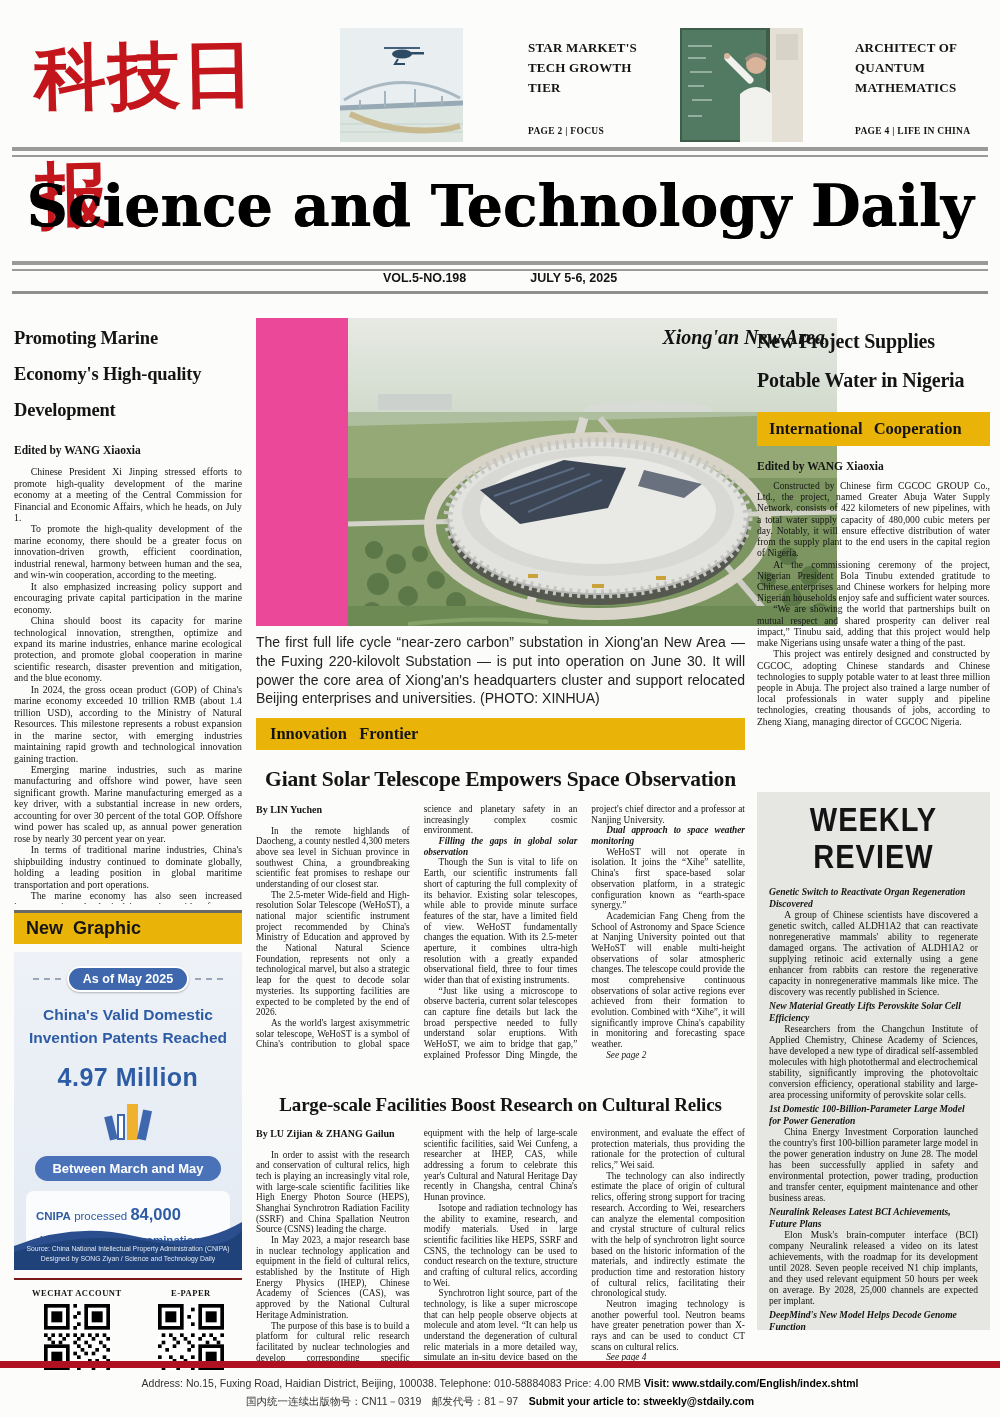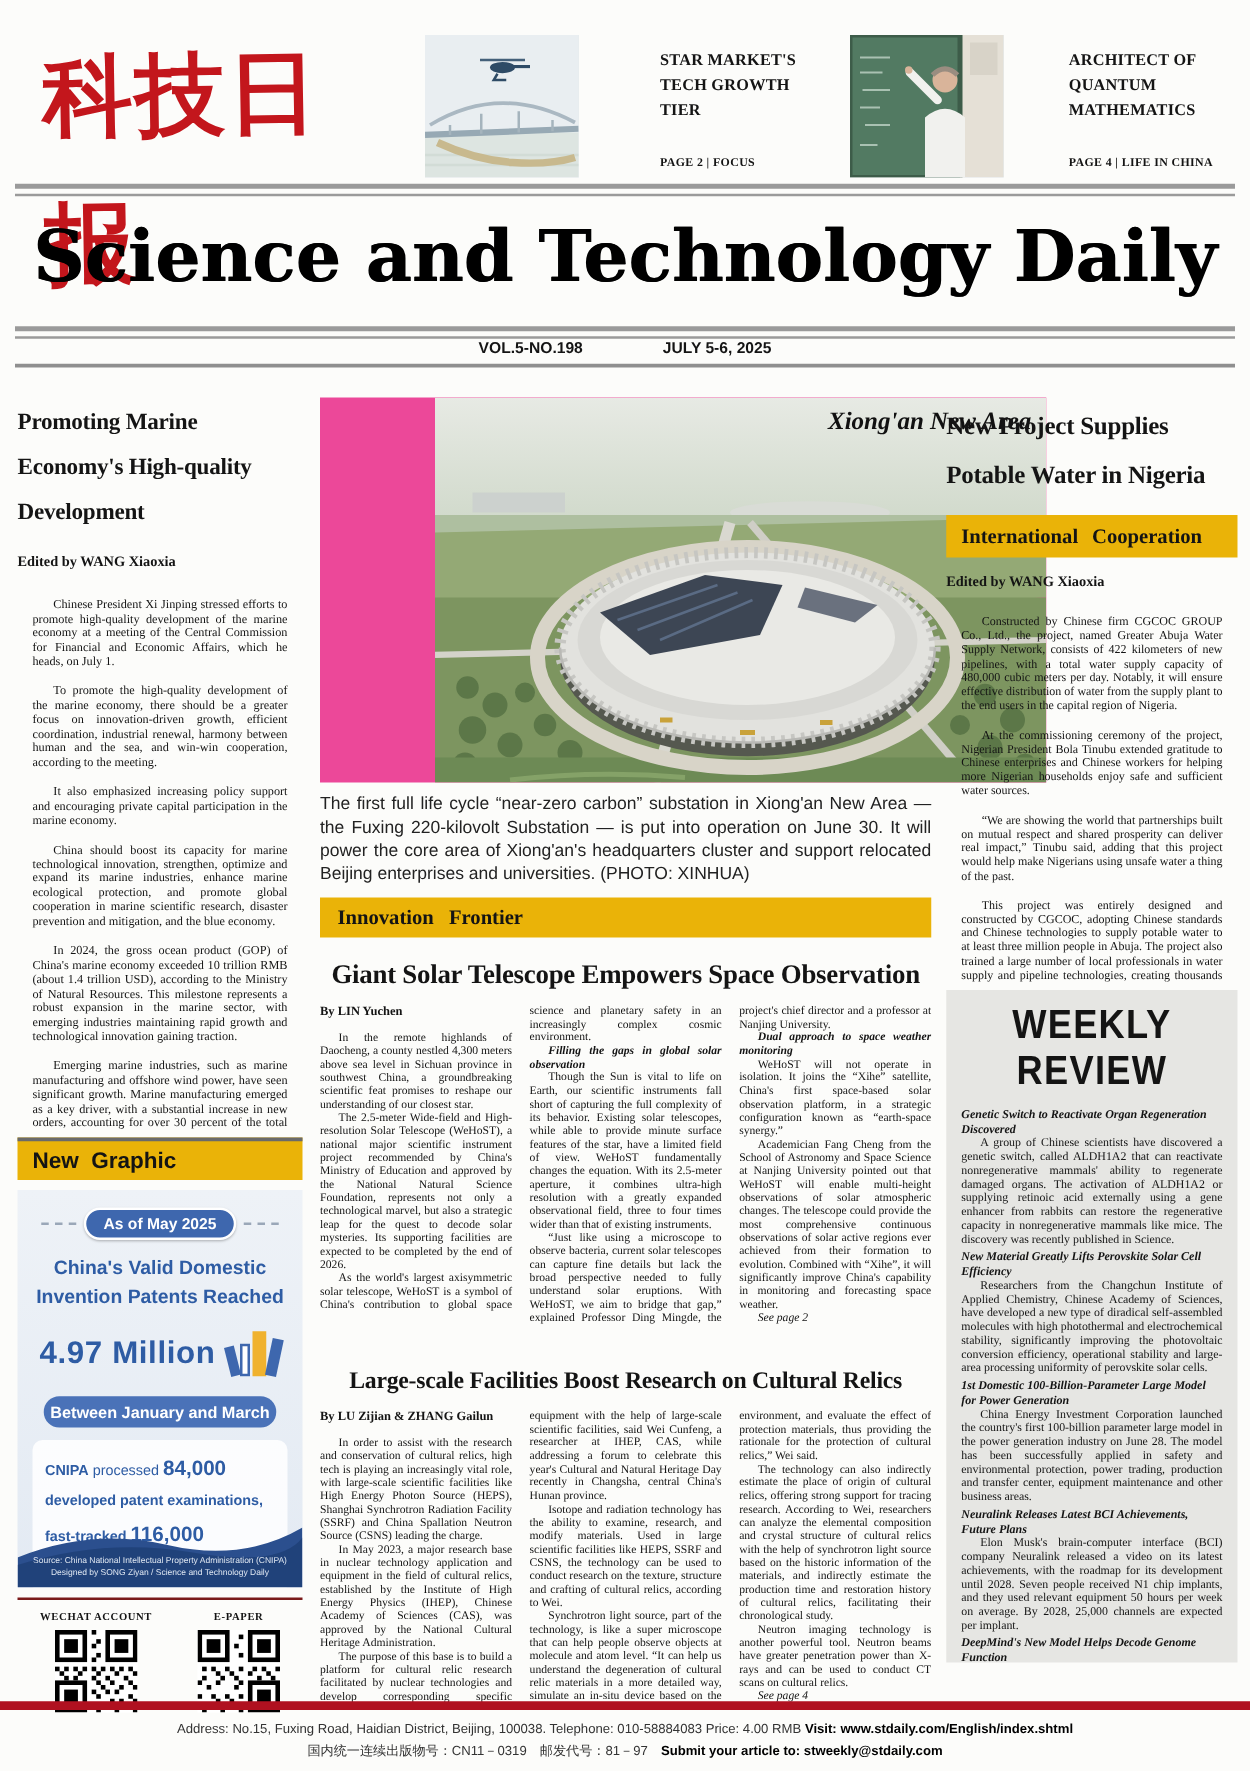--- a/index.html
+++ b/index.html
@@ -26,39 +26,39 @@
   .rule-single{position:absolute;left:12px;right:12px;top:291px;border-top:3px solid #8f8f8f;}
 
   
   .col-left{position:absolute;left:14px;top:300px;width:228px;}
   .col-center{position:absolute;left:256px;top:300px;width:489px;}
   .col-right{position:absolute;left:757px;top:300px;width:233px;}
 
   h1.head-l{margin:20px 0 0;font-size:18.5px;line-height:1.95;font-weight:bold;letter-spacing:-.2px;}
   .byline{margin-top:16px;font-weight:bold;font-size:11.5px;}
   .bodytext{margin-top:10px;font-size:9.8px;line-height:1.17;text-align:justify;}
-  .bodytext p{margin:12px;text-indent:1.7em;}
+  .bodytext p{margin:0;text-indent:1.7em;}
   .fixed-l{height:438px;overflow:hidden;}
   .fixed-r{height:306px;overflow:hidden;margin-top:8px;font-size:9.6px;}
 
   .section-bar{background:#eab308;font-weight:bold;padding:5px 12px;}
   .bar-newgraphic{margin-top:6px;border-top:3px solid #6a6a6a;font-family:"Liberation Sans",sans-serif;
                   font-size:18px;word-spacing:5px;}
   .bar-innov{margin-top:10px;font-size:16.5px;word-spacing:8px;padding:6px 14px;}
   .bar-intl{margin-top:12px;font-size:16.5px;word-spacing:7px;padding:7px 12px;}
 
   
   .graphic{position:relative;margin-top:8px;height:318px;background:linear-gradient(180deg,#eef2f7,#e3eaf3);
            overflow:hidden;font-family:"Liberation Sans",sans-serif;color:#2e5ca4;}
   .g-pillrow{display:flex;align-items:center;justify-content:center;margin-top:14px;gap:6px;}
   .g-dash{flex:0 0 28px;border-top:2px dashed #9aa7b8;}
   .g-pill{background:#3e67ae;color:#fff;font-weight:bold;font-size:12.5px;padding:4px 14px;border-radius:13px;
           border:2px solid #fff;box-shadow:0 1px 2px rgba(0,0,0,.25);white-space:nowrap;}
   .g-head{margin:12px 10px 0;text-align:center;font-weight:bold;font-size:15.5px;line-height:1.45;}
-  .g-numrow{display:flex;align-items:center;justify-content:center;gap:10px;margin-top:14px;}
+  .g-numrow{display:flex;align-items:center;justify-content:center;gap:10px;margin-top:14px;flex-direction:column;}
   .g-number{font-weight:bold;font-size:25px;letter-spacing:.5px;}
   .g-books{display:flex;align-items:flex-end;gap:2px;height:38px;}
   .g-books .b1{width:8px;height:24px;background:#3e67ae;transform:rotate(-14deg);}
   .g-books .b2{width:8px;height:26px;background:#fff;border:2px solid #3e67ae;box-sizing:border-box;}
   .g-books .b3{width:11px;height:36px;background:#f0b22e;}
   .g-books .b4{width:9px;height:30px;background:#3e67ae;transform:rotate(12deg);}
   .g-pill2{margin:16px auto 0;width:82%;background:#4a72b8;color:#fff;font-weight:bold;font-size:13px;
            text-align:center;padding:5px 0;border-radius:15px;}
   .g-card{margin:10px 12px 0;background:rgba(255,255,255,.85);border-radius:8px;padding:8px 10px;
           font-size:11.5px;line-height:1.9;font-weight:bold;}
@@ -183,21 +183,21 @@
       <div class="g-head">China's Valid Domestic Invention Patents Reached</div>
       <div class="g-numrow">
         <span class="g-number">4.97 Million</span>
         <span class="g-books">
           <span class="b1"></span>
             <span class="b2"></span>
             <span class="b3"></span>
             <span class="b4"></span>
         </span>
       </div>
-      <div class="g-pill2">Between January and March</div>
+      <div class="g-pill2">Between March and May</div>
       <div class="g-card">
         <div><span>CNIPA</span><span style="font-weight:normal"> processed  </span><span class="g-big">84,000</span></div>
         <div><span>developed patent examinations,</span></div>
         <div><span>fast-tracked </span><span class="g-big">116,000</span><span style="font-weight:normal"> applications.</span></div>
       </div>
       <svg class="g-wave" viewBox="0 0 228 58" preserveAspectRatio="none">
         <path d="M0,34 Q60,10 120,24 T228,10 V58 H0 Z" fill="#2b4f8e"></path>
         <path d="M0,40 Q70,18 140,30 T228,18 V58 H0 Z" fill="#1f3f77" opacity=".85"></path>
       </svg>
       <div class="g-src">

